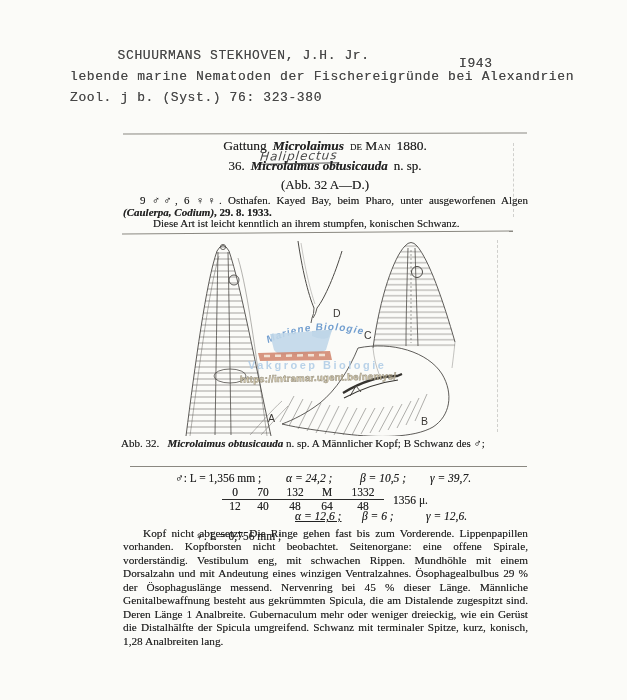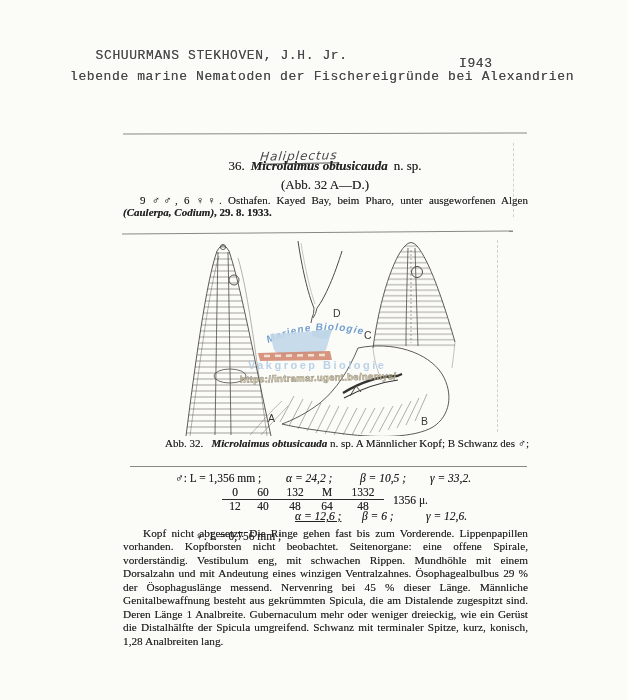--- a/index.html
+++ b/index.html
@@ -29,57 +29,65 @@
   .frow span{display:inline-block;text-align:center;}
   .frow span:nth-child(1){width:26px;}
   .frow span:nth-child(2){width:30px;}
   .frow span:nth-child(3){width:34px;}
   .frow span:nth-child(4){width:30px;}
   .frow span:nth-child(5){width:42px;}
   .num{border-bottom:1px solid #2c2c2c;padding-bottom:1px;}
   .den{padding-top:1px;font-family:Liberation Serif, serif;}
   .ratio-wrap{display:flex;align-items:center;gap:9px;}
   .para{font-size:11.3px;line-height:13.45px;text-align:justify;text-indent:20px;}
-  .caption{font-size:11px;line-height:12.5px;text-align:right;}
+  .caption{font-size:11px;line-height:12.5px;}
   .wm{pointer-events:none;}
   .wm-label{font-family:"Liberation Sans","DejaVu Sans",sans-serif;font-weight:bold;}
   .wm-url{font-family:"Liberation Sans","DejaVu Sans",sans-serif;font-weight:bold;font-size:9.5px;
           letter-spacing:.3px;color:#d6c9a4;-webkit-text-stroke:.55px #8a8270;
           transform:rotate(-1.3deg);white-space:nowrap;}
   .artifact{border-left:1px dashed rgba(140,140,135,.38);width:0;}
   svg text{font-family:"Liberation Sans","DejaVu Sans",sans-serif;}
 </style>
 </head>
 <body>
 
 <div class="page">
 
-  <div class="abs tw" style="left:62px;top:33px;">
+  <div class="abs tw" style="left:84px;top:33px;">
     <span>SCHUURMANS STEKHOVEN, J.H. Jr.</span>
   </div>
   <div class="abs tw" style="left:459px;top:33px;margin-top:23px;">I943</div>
   <div class="abs tw" style="left:70px;top:69px;">lebende marine Nematoden der Fischereigründe bei Alexandrien</div>
+  <div class="abs tw" style="left:70px;top:90px;">Zool. j b. (Syst.) 76: 323-380</div>
 
   <div class="abs rule" style="left:123px;top:133px;width:404px;transform:rotate(-0.15deg);"></div>
 
+  <div class="abs print h1 center-row" style="left:123px;top:138px;width:404px;">
+    <span>Gattung</span>
+    <span class="bi">Microlaimus</span>
+    <span class="sc">de Man</span>
+    <span>1880.</span>
+  </div>
 
   <div class="abs hand" style="left:258px;top:149px;">Haliplectus</div>
 
   <div class="abs print h2 center-row" style="left:123px;top:158px;width:404px;">
     <span>36.</span>
     <span class="bi">Microlaimus obtusicauda</span>
     <span>n. sp.</span>
   </div>
 
   <div class="abs print h2" style="left:123px;top:177px;width:404px;text-align:center;">(Abb. 32 A—D.)</div>
 
   <div class="abs print small" style="left:123px;top:195px;width:405px;text-indent:17px;text-align:justify;text-align-last:justify;">9 ♂♂, 6 ♀♀. Osthafen. Kayed Bay, beim Pharo, unter ausgeworfenen Algen</div>
   <div class="abs print small" style="left:123px;top:206.5px;width:405px;font-weight:bold;">
     <span class="it">(Caulerpa, Codium)</span><span>, 29. 8. 1933.</span>
   </div>
+  <div class="abs print small" style="left:153px;top:218px;">Diese Art ist leicht kenntlich an ihrem stumpfen, konischen Schwanz.</div>
 
   <div class="abs rule" style="left:122px;top:232px;width:391px;transform:rotate(-0.45deg);"></div>
 
   <div class="abs artifact" style="left:513px;top:143px;height:74px;"></div>
   <div class="abs artifact" style="left:497px;top:240px;height:192px;"></div>
 
   <svg class="abs" style="left:130px;top:238px;" width="390" height="198" viewBox="0 0 390 198">
     <defs>
       <pattern id="striA" width="10" height="6" patternUnits="userSpaceOnUse">
         <line x1="0" y1="3" x2="10" y2="3" stroke="#5a5752" stroke-width="0.7" opacity="0.8"></line>
@@ -161,28 +169,28 @@
     <span class="bi">Microlaimus obtusicauda</span>
     <span>n. sp.   A Männlicher Kopf; B Schwanz des ♂;</span>
   </div>
 
   <div class="abs rule" style="left:130px;top:466px;width:397px;"></div>
 
   <div class="abs print measure" style="left:123px;top:472px;width:404px;position:absolute;">
     <span class="abs" style="left:52px;">♂: L = 1,356 mm ;</span>
     <span class="abs greek" style="left:163px;">α = 24,2 ;</span>
     <span class="abs greek" style="left:237px;">β = 10,5 ;</span>
-    <span class="abs greek" style="left:307px;">γ = 33,2.</span>
+    <span class="abs greek" style="left:307px;">γ = 39,7.</span>
   </div>
 
   <div class="abs print ratio-wrap" style="left:222px;top:487px;">
     <div class="frac">
       <div class="frow num">
         <span>0</span>
-        <span>60</span>
+        <span>70</span>
         <span>132</span>
         <span>M</span>
         <span>1332</span>
       </div>
       <div class="frow den">
         <span>12</span>
         <span>40</span>
         <span>48</span>
         <span>64</span>
         <span>48</span>

